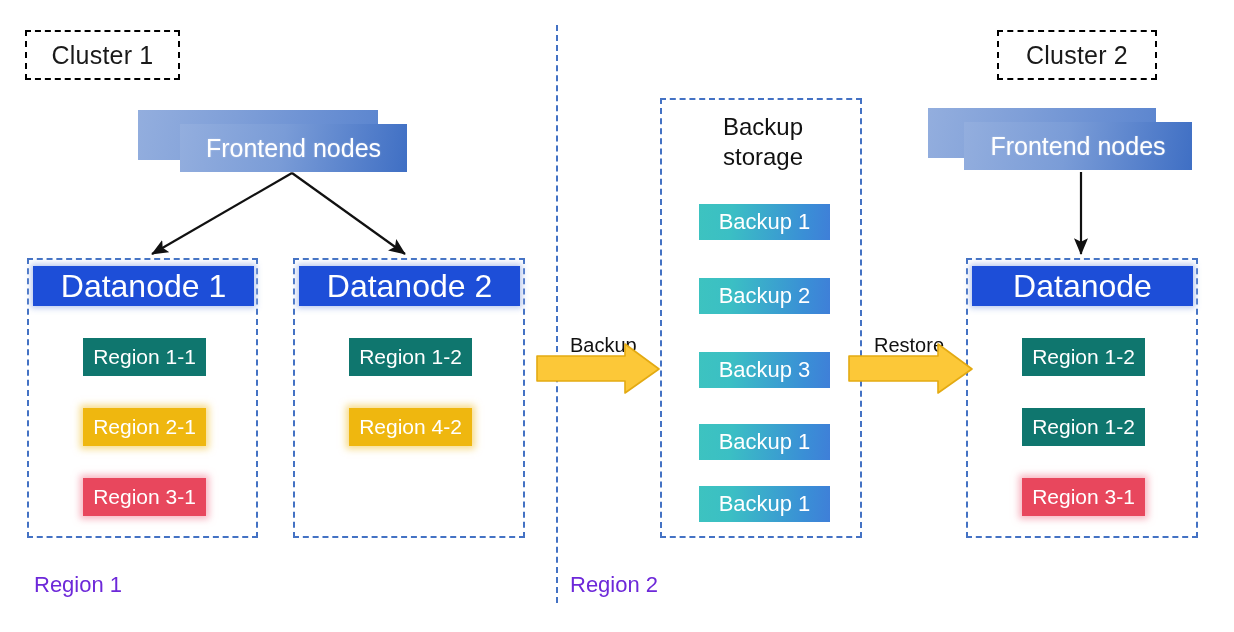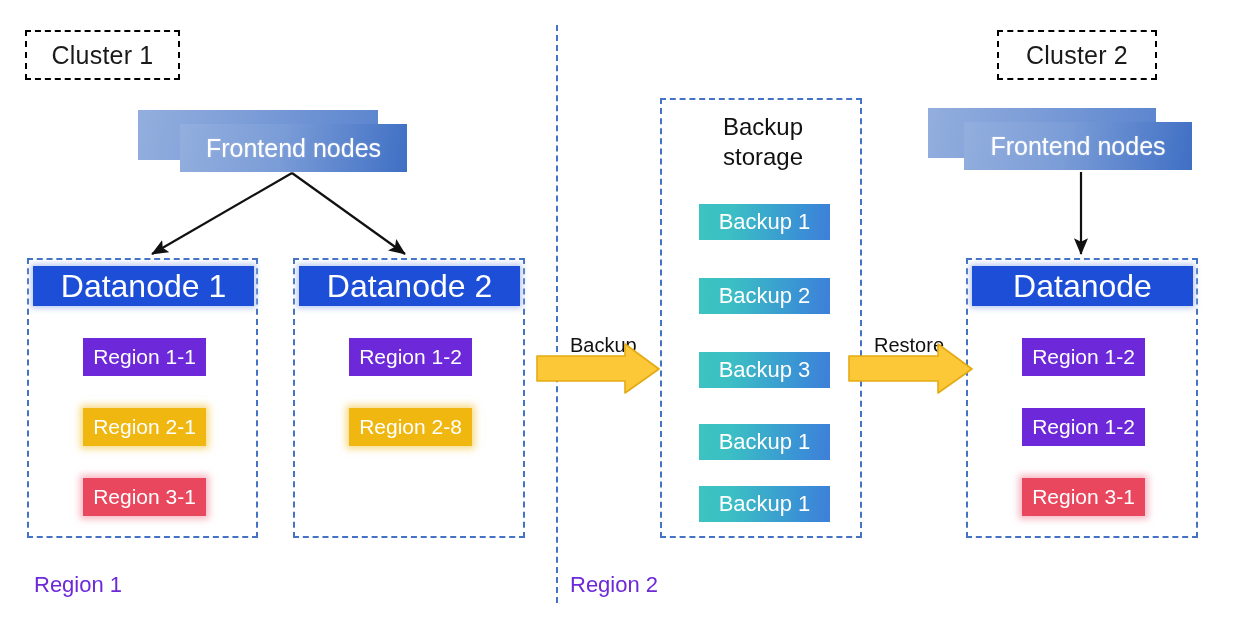--- a/index.html
+++ b/index.html
@@ -70,21 +70,21 @@
 
   
   .region-chip {
     display: flex;
     align-items: center;
     justify-content: center;
     color: #ffffff;
     font-size: 21px;
     white-space: nowrap;
   }
-  .region-green  { background: #6d28d9; }
+  .region-green  { background: #0f766e; }
   .region-yellow { background: #efb70f; box-shadow: 0 0 7px 3px rgba(240,190,40,0.55); }
   .region-red    { background: #e8475d; box-shadow: 0 0 7px 3px rgba(240,120,140,0.55); }
 
   
   .backup-chip {
     background: linear-gradient(95deg, #3dc3c0 0%, #3bbfc4 25%, #3a8fd6 80%, #3f7fd8 100%);
     display: flex;
     align-items: center;
     justify-content: center;
     color: #ffffff;
@@ -141,21 +141,21 @@
   <div class="abs dashed-blue" style="left:27px; top:258px; width:231px; height:280px;">
     <div class="abs datanode-bar" style="left:4px; top:6px; width:221px; height:40px;">Datanode 1</div>
     <div class="abs region-chip region-green" style="left:54px; top:78px;  width:123px; height:38px;">Region 1-1</div>
     <div class="abs region-chip region-yellow" style="left:54px; top:148px; width:123px; height:38px;">Region 2-1</div>
     <div class="abs region-chip region-red" style="left:54px; top:218px; width:123px; height:38px;">Region 3-1</div>
   </div>
 
   <div class="abs dashed-blue" style="left:293px; top:258px; width:232px; height:280px;">
     <div class="abs datanode-bar" style="left:4px; top:6px; width:221px; height:40px;">Datanode 2</div>
     <div class="abs region-chip region-green" style="left:54px; top:78px;  width:123px; height:38px;">Region 1-2</div>
-    <div class="abs region-chip region-yellow" style="left:54px; top:148px; width:123px; height:38px;">Region 2-8</div>
+    <div class="abs region-chip region-yellow" style="left:54px; top:148px; width:123px; height:38px;">Region 4-2</div>
   </div>
 
   <div class="abs dashed-blue" style="left:660px; top:98px; width:202px; height:440px;">
     <div class="abs storage-title" style="left:0px; top:12px; width:202px;">
       <div>Backup</div>
       <div>storage</div>
     </div>
     <div class="abs backup-chip" style="left:37px; top:104px; width:131px; height:36px;">Backup 1</div>
     <div class="abs backup-chip" style="left:37px; top:178px; width:131px; height:36px;">Backup 2</div>
     <div class="abs backup-chip" style="left:37px; top:252px; width:131px; height:36px;">Backup 3</div>

